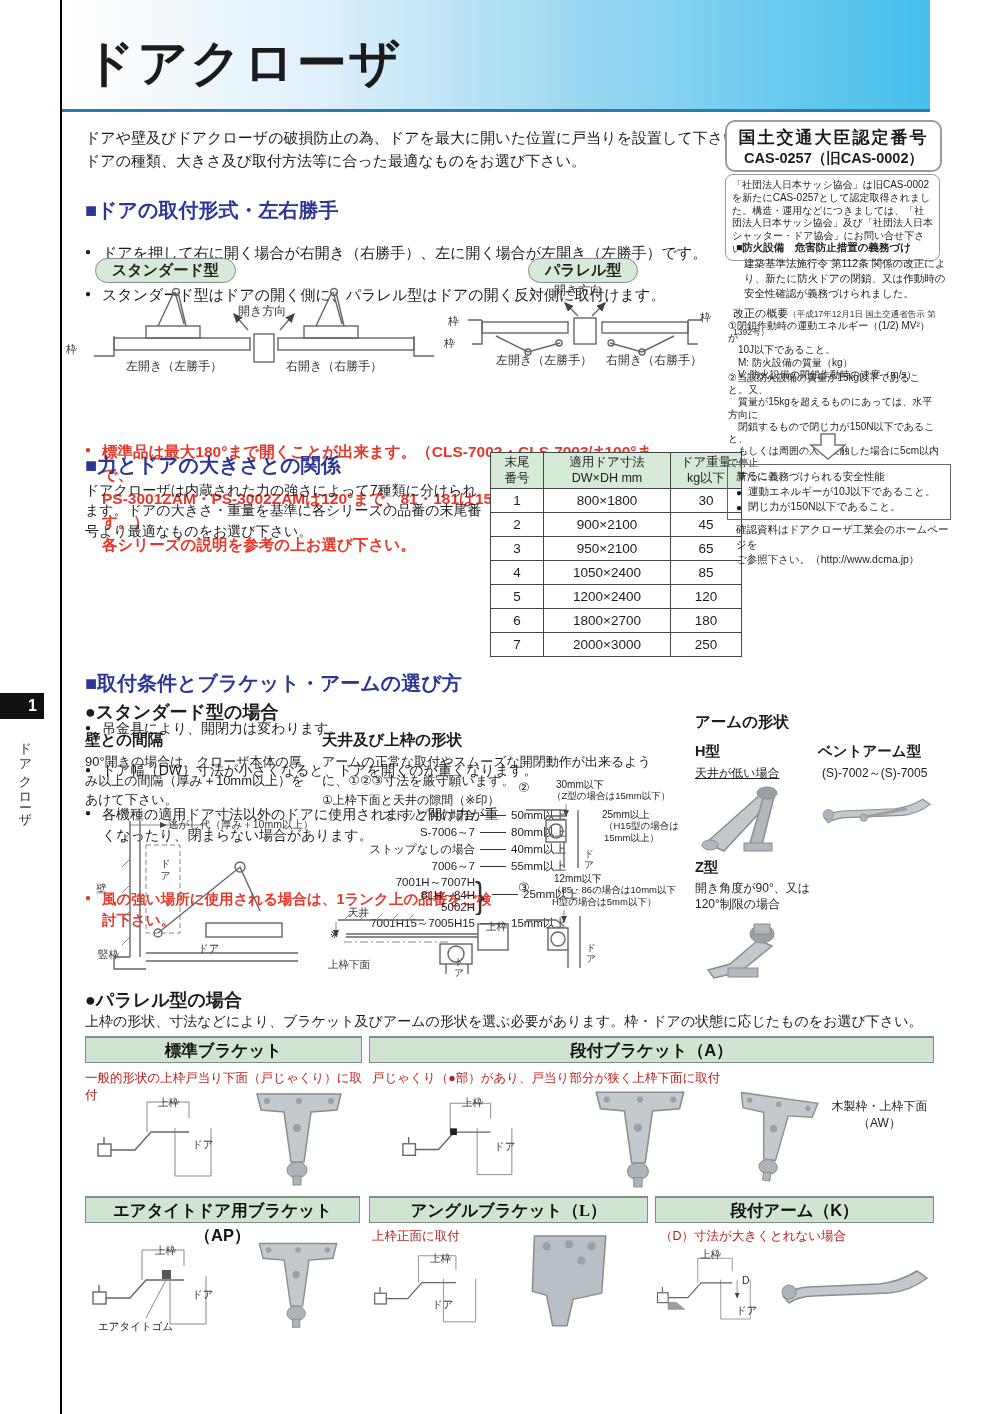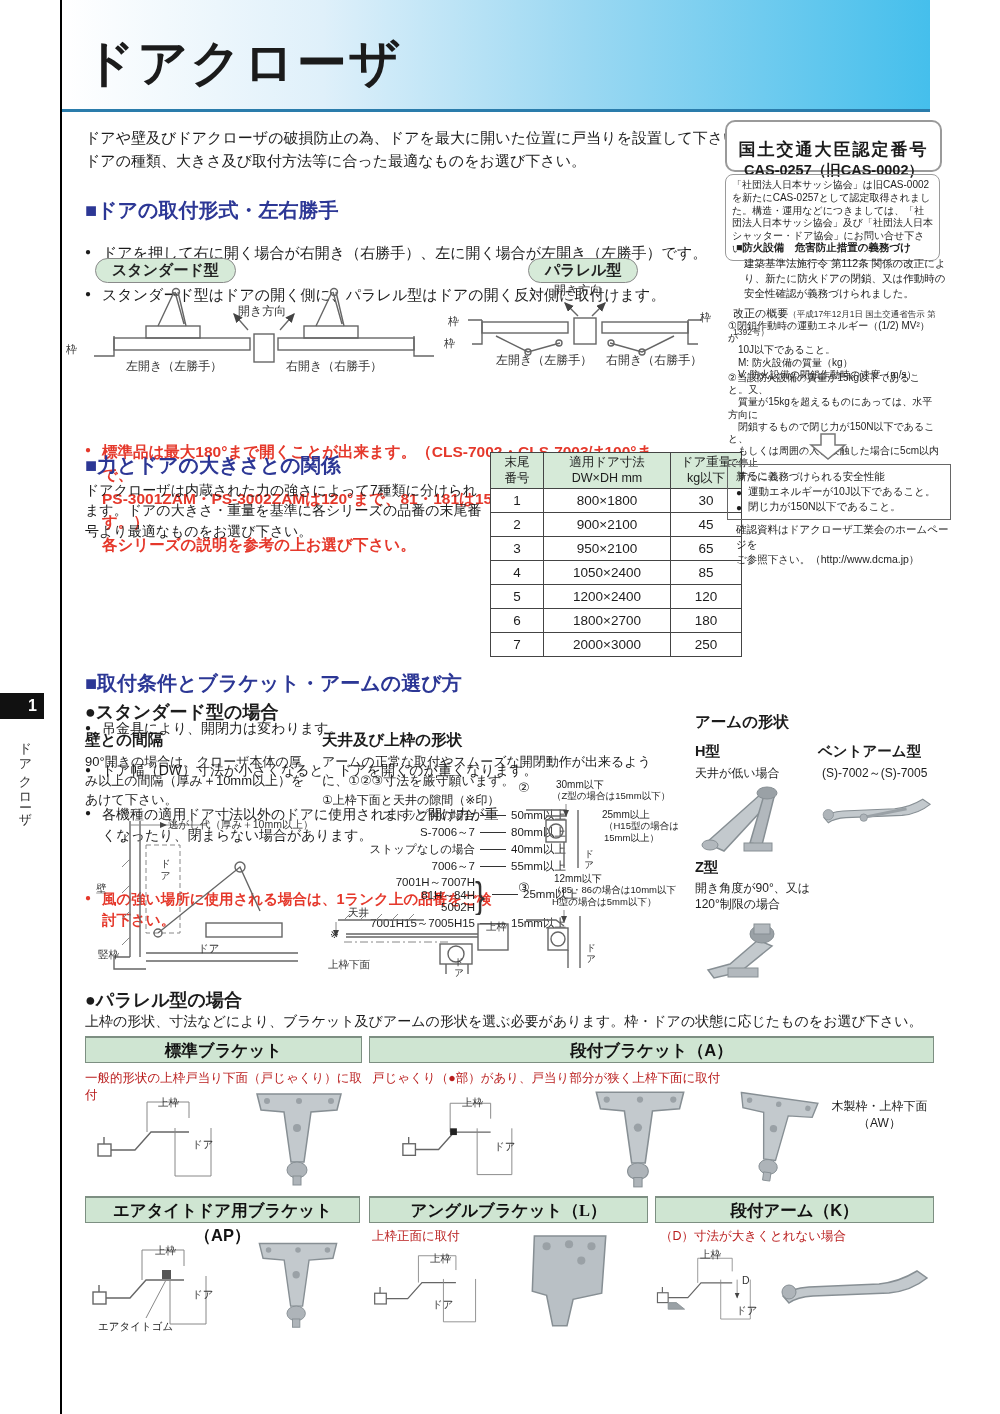--- a/index.html
+++ b/index.html
@@ -18,21 +18,21 @@
   #hdr{left:62px;top:0;width:868px;height:109px;background:linear-gradient(90deg,#ffffff 0%,#dff0fa 30%,#9bd8f2 60%,#45bfec 100%);border-bottom:3px solid #2a7cab;}
   #hdr .t{margin:0;padding:30px 0 0 22px;font-size:50px;font-weight:bold;letter-spacing:2px;color:#1b1b1b;}
   #vline{left:60px;top:0;width:2px;height:1414px;background:#000;}
   #tab1{left:0;top:693px;width:44px;height:26px;background:#111;color:#fff;font-weight:bold;font-size:16px;line-height:26px;text-align:right;padding-right:7px;box-sizing:border-box;}
   #sidelabel{left:16px;top:733px;font-size:13px;color:#333;}
   table.size{border-collapse:collapse;text-align:center;background:#fff;}
   table.size th{background:#d6ead8;font-weight:normal;font-size:12.5px;border:1px solid #444;padding:2px 4px;line-height:1.25;}
   table.size td{border:1px solid #444;font-size:13.5px;padding:2px 4px;height:19px;}
   .sb{font-size:10.5px;line-height:1.45;color:#222;padding-left:11px;}
   .certbox{border:2px solid #9a9a9a;border-radius:10px;text-align:center;background:#fff;}
-  .certbox .ct{font-size:17px;font-weight:bold;letter-spacing:2px;padding-top:16px;}
+  .certbox .ct{font-size:17px;font-weight:bold;letter-spacing:2px;padding-top:4px;}
   .certbox .cn{font-size:14.5px;font-weight:bold;}
   .notebox{border:1.5px solid #9a9a9a;border-radius:8px;padding:4px 6px;font-size:10px;line-height:1.28;text-align:left;}
   .safetybox{border:1px solid #666;padding:4px 8px;font-size:10.5px;line-height:1.45;}
   .spec{display:flex;align-items:center;margin-bottom:2px;font-size:11.5px;}
   .spec .lab{width:150px;text-align:right;line-height:1.1;}
   .spec .lead{width:26px;border-top:1.5px solid #333;margin:0 5px;}
   .spec .brace::before{content:"}";font-size:30px;font-weight:300;display:inline-block;transform:scaleY(1.25);margin-right:2px;color:#333;}
   .mini{font-size:10.5px;color:#333;}
   svg{overflow:visible;}
   .ln{stroke:#666;fill:none;stroke-width:1.4;}
@@ -351,21 +351,21 @@
   <path d="M40,2 v12" class="thin" marker-end="url(#ah)"></path>
   <rect x="24" y="20" width="20" height="22" class="ln"></rect>
   <circle cx="34" cy="31" r="7" class="ln"></circle>
   <path d="M44,42 v18 M56,8 v52" class="ln"></path>
 </svg>
 <span class="abs mini vtext" style="left:584px;top:936px;font-size:9.5px;">ドア</span>
 
 
 <div class="abs" style="left:695px;top:712px;font-size:15.5px;font-weight:bold;">アームの形状</div>
 <div class="abs" style="left:695px;top:742px;font-size:14.5px;font-weight:bold;">H型</div>
-<div class="abs" style="left:695px;top:765px;font-size:12px;">天井が低い場合</div>
+<div class="abs" style="left:695px;top:765px;font-size:12px;text-decoration:underline;">天井が低い場合</div>
 <svg class="abs" style="left:700px;top:783px;" width="106" height="72" viewBox="0 0 106 72">
   <polygon points="6,60 62,10 74,14 24,68" fill="#c3c9cd" stroke="#878f94" stroke-width="1.5"></polygon>
   <polygon points="74,14 62,62 50,60 64,12" fill="#b2b8bd" stroke="#878f94" stroke-width="1.5"></polygon>
   <ellipse cx="67" cy="10" rx="10" ry="6" fill="#9aa1a6" stroke="#878f94"></ellipse>
   <rect x="44" y="60" width="28" height="8" fill="#b2b8bd" stroke="#878f94"></rect>
   <ellipse cx="10" cy="62" rx="8" ry="5" fill="#b2b8bd" stroke="#878f94"></ellipse>
 </svg>
 <div class="abs" style="left:818px;top:742px;font-size:14.5px;font-weight:bold;">ベントアーム型</div>
 <div class="abs" style="left:822px;top:765px;font-size:12px;">(S)-7002～(S)-7005</div>
 <svg class="abs" style="left:818px;top:785px;" width="118" height="52" viewBox="0 0 160 50">

